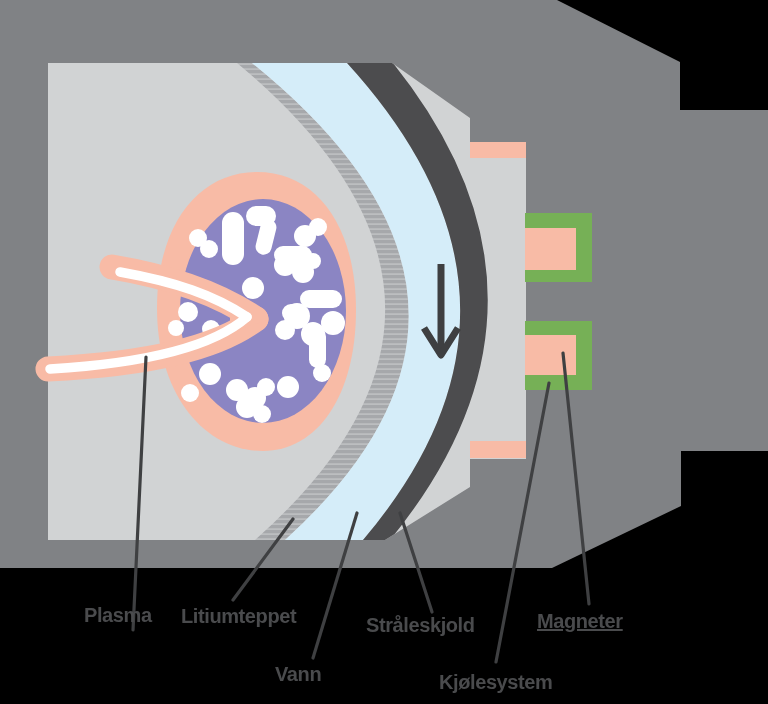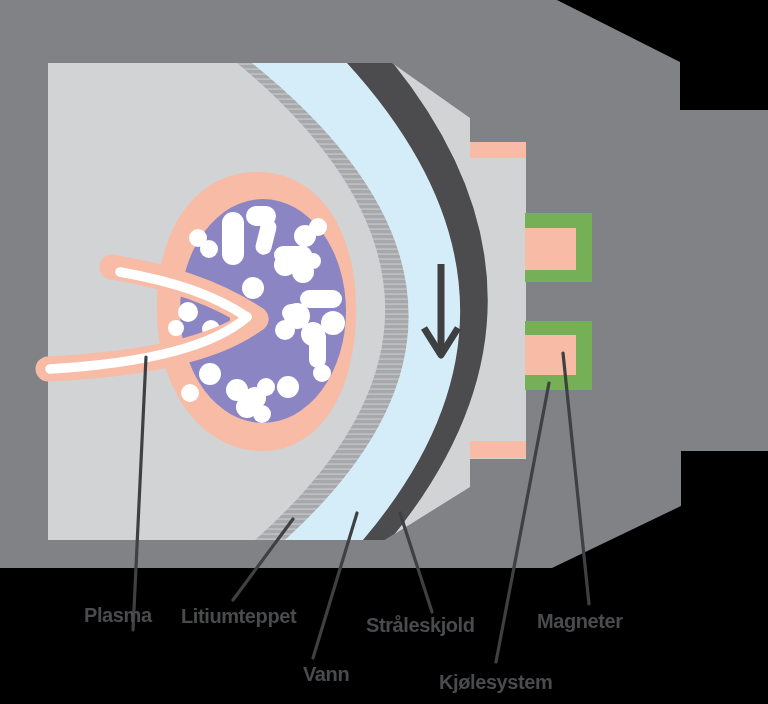--- a/index.html
+++ b/index.html
@@ -15,24 +15,24 @@
     position:absolute;
     font-size:20px;
     font-weight:700;
     letter-spacing:-0.4px;
     color:#4A4B4D;
     line-height:1.1;
     white-space:nowrap;
   }
   .lbl-plasma       {left:84px;  top:604px;}
   .lbl-litiumteppet {left:181px; top:605px;}
-  .lbl-vann         {left:303px; top:663px;text-align:right;}
+  .lbl-vann         {left:275px; top:663px;text-align:right;}
   .lbl-straaleskjold{left:366px; top:614px;}
   .lbl-kjoelesystem {left:439px; top:671px;}
-  .lbl-magneter     {left:537px; top:610px;}
+  .lbl-magneter     {left:537px; top:610px;text-decoration:underline;}
 </style>
 </head>
 <body>
 
 <div id="stage">
 
   <svg width="768" height="704" viewBox="0 0 768 704">
     <defs>
       <clipPath id="vesselClip">
         <polygon points="48,63 392,63 470,118 470,142 526,142 526,459 470,459 470,487 385,540 48,540"></polygon>

